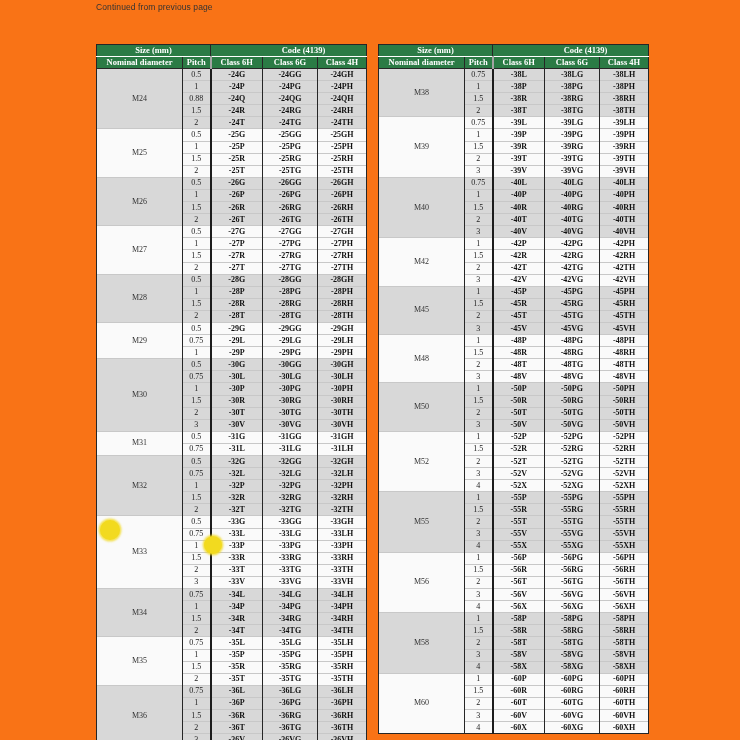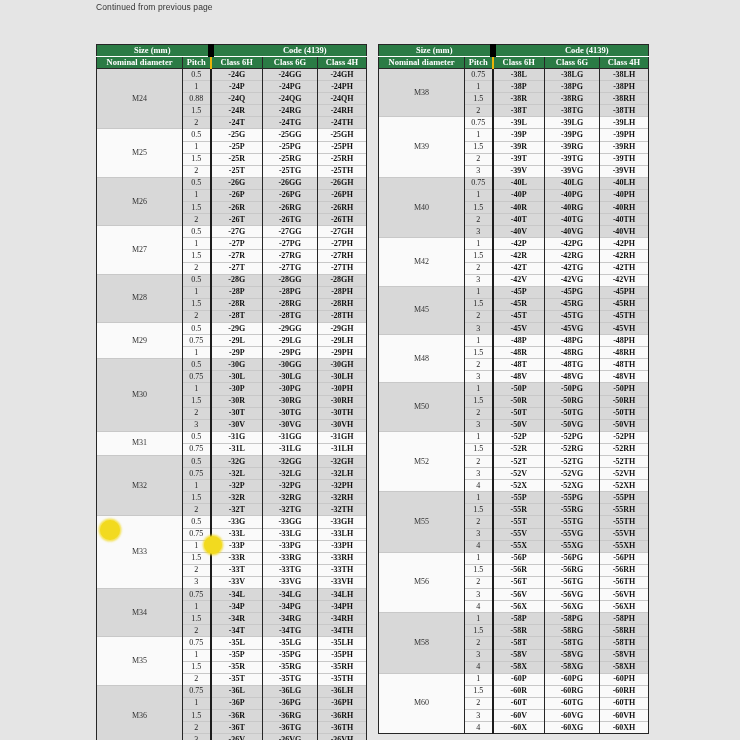--- a/index.html
+++ b/index.html
@@ -1,17 +1,17 @@
 <!DOCTYPE html>
 <html><head>
 <meta charset="utf-8">
 <style>
   html,body{margin:0;padding:0;background:#ffffff;}
   .page{
-    position:relative;width:740px;height:740px;background:#e5e5e5;overflow:hidden;
+    position:relative;width:740px;height:740px;background:#f97316;overflow:hidden;
     font-family:"Liberation Sans", sans-serif;color:#1f1f1f;
   }
   .continued-note{
     position:absolute;left:96px;top:2px;font-size:8.5px;color:#333;letter-spacing:0.1px;
   }
   .table-wrap{position:absolute;top:44px;font-family:Liberation Serif, serif;}
   .table-wrap.left{left:96px;width:270px;}
   .table-wrap.right{left:378px;width:270px;}
   table.code-table{
     border-collapse:collapse;table-layout:fixed;width:270px;
@@ -20,22 +20,22 @@
   table.code-table th, table.code-table td{
     padding:0;margin:0;text-align:center;vertical-align:middle;
     font-size:8px;line-height:1;overflow:hidden;white-space:nowrap;
   }
   table.code-table thead th{
     background:#2B7B45;color:#ffffff;font-weight:bold;font-size:8.5px;
     height:11px;border-left:1px solid #262626;border-right:1px solid #262626;
     border-bottom:1px solid #ffffff;
   }
   table.code-table thead tr.sub th{border-bottom:1px solid #262626;}
-  table.code-table thead th.h-code{border-left:6px solid #000000;padding-left:30px;}
-  table.code-table thead th.h-c6h{border-left:2px solid #eab308;margin-left:23px;}
+  table.code-table thead th.h-code{border-left:1px solid #000000;padding-left:30px;}
+  table.code-table thead th.h-c6h{border-left:2px solid #a3a3a3;margin-left:23px;}
   table.code-table tbody td{
     height:11.1px;
     border-left:1px solid #262626;border-right:1px solid #262626;
     border-top:1px solid #c8c8c8;color:#222;
   }
   table.code-table tbody td.c6h{border-left:2px solid #1c1c1c;}
   table.code-table tbody td.code{font-weight:bold;color:#111;}
   table.code-table tbody td.diam{color:#333;font-size:8px;}
   tr.g-shaded td{background:#D8D8D8;}
   tr.g-plain td{background:#FAFAFA;}

